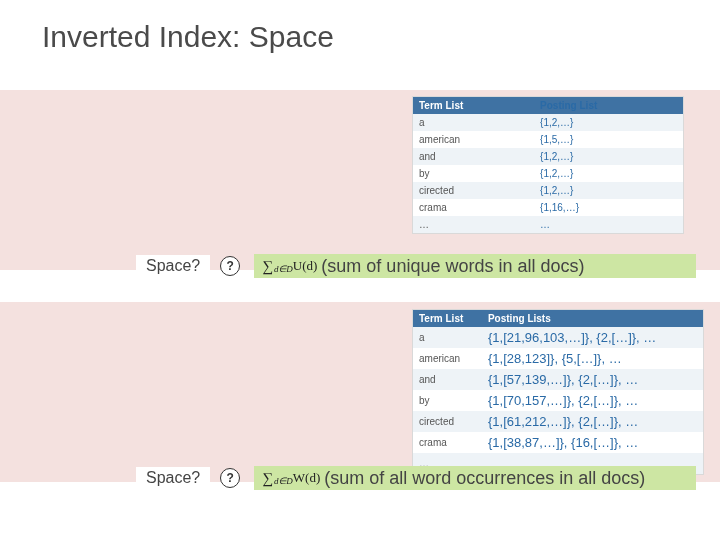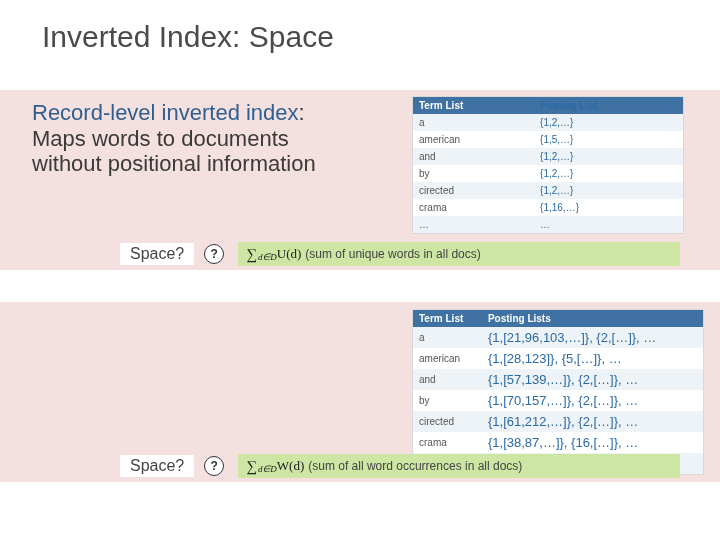--- a/index.html
+++ b/index.html
@@ -42,25 +42,26 @@
     font-weight: 300;
     line-height: 1.16;
     color: #3a3a3a;
   }
   .def1 { top: 100px; }
   .def2 { top: 312px; }
   .term-name { color: #2f5f91; }
 
   .space-row {
     position: absolute;
-    left: 120px;
+    left: 136px;
     width: 560px;
     height: 28px;
     display: flex;
     align-items: center;
+    margin-top: 12px;
   }
   .space-row1 { top: 240px; }
   .space-row2 { top: 452px; }
   .space-label {
     background: #fff;
     padding: 2px 10px 2px 10px;
     font-size: 16px;
     font-weight: 300;
     color: #444;
     margin-right: 10px;
@@ -86,21 +87,21 @@
     font-family: Georgia, "Times New Roman", serif;
     font-size: 13px;
     color: #222;
     padding-left: 8px;
     white-space: nowrap;
     overflow: hidden;
   }
   .sigma { font-size: 15px; margin-right: 1px; }
   .sub   { font-size: 9px; position: relative; top: 3px; font-style: italic; }
   .fn    { font-style: normal; }
-  .desc  { font-family: "Segoe UI", Arial, sans-serif; font-size: 12px; color: #444; margin-left: 4px; }
+  .desc  { font-family: "Segoe UI", Arial, sans-serif; font-size: 18px; color: #444; margin-left: 4px; }
 
   
   .tbl {
     position: absolute;
     font-family: "Segoe UI", Arial, sans-serif;
     font-size: 10px;
     border-collapse: collapse;
     background: #fff;
     box-shadow: 0 0 0 1px #d9d9d9;
   }
@@ -126,25 +127,20 @@
 </style>
 </head>
 <body>
 <div class="slide">
 
   <div class="title">Inverted Index: Space</div>
 
   <div class="band band1"></div>
   <div class="band band2"></div>
 
-  <div class="def-block def1">
-    <span class="term-name">Record-level inverted index</span><span>:</span><br>
-    <span>Maps words to documents</span><br>
-    <span>without positional information</span>
-  </div>
 
   <table class="tbl tbl1">
     <thead>
         <tr>
       <th>Term List</th>
       <th>Posting List</th>
     </tr>
       </thead>
     <tbody>
       <tr>

